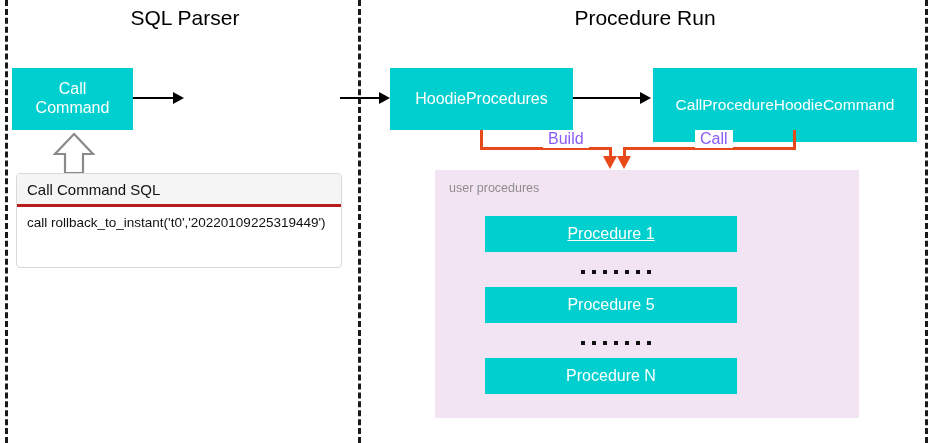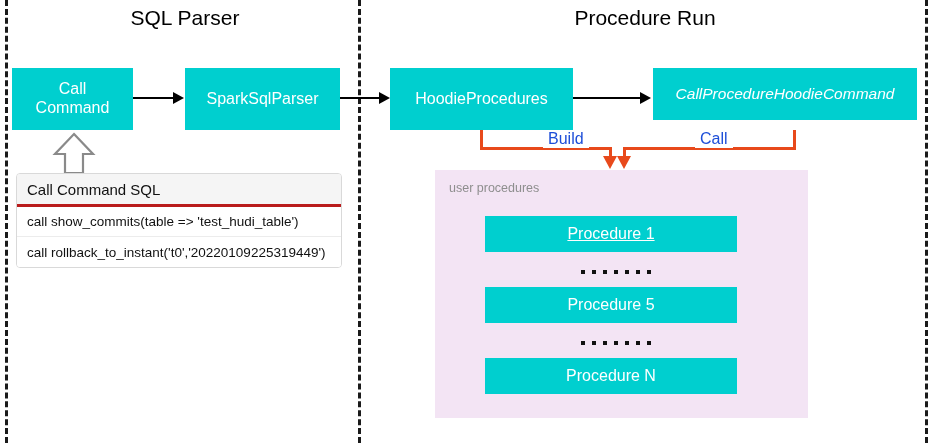--- a/index.html
+++ b/index.html
@@ -108,21 +108,21 @@
   .orange-head {
     position: absolute;
     width: 0; height: 0;
     border-left: 7px solid transparent;
     border-right: 7px solid transparent;
     border-top: 13px solid #E8491B;
   }
   .conn-label {
     position: absolute;
     font-size: 16px;
-    color: #1d4ed8;
+    color: #8b5cf6;
     background: #ffffff;
     padding: 0 5px;
     white-space: nowrap;
   }
 
   
   .proc-panel {
     position: absolute;
     background: #F3E4F4;
     box-sizing: border-box;
@@ -168,57 +168,55 @@
 
   <div class="section-title" style="left:480px; top:6px; width:330px;">Procedure Run</div>
   <div class="section-title" style="left:40px; top:6px; width:290px;">SQL Parser</div>
 
   <div class="tealbox" style="left:12px; top:68px; width:121px; height:62px;">Call
 Command</div>
 
   <div class="arrow-line" style="left:133px; top:97px; width:40px;"></div>
   <div class="arrow-head" style="left:173px; top:92px;"></div>
 
-  <div class="tealbox" style="left:185px; top:68px; width:155px; height:62px;">SparkSqlParser</div>
 
   <div class="arrow-line" style="left:340px; top:97px; width:42px;"></div>
   <div class="arrow-head" style="left:379px; top:92px;"></div>
 
   <div class="up-arrow" style="left:52px; top:131px;">
     <svg width="44" height="44" viewBox="0 0 44 44">
       <polygon points="22,3 41,23 31,23 31,42 13,42 13,23 3,23" fill="#ffffff" stroke="#8a8a8a" stroke-width="2.2"></polygon>
     </svg>
   </div>
 
   <div class="sql-table" style="left:16px; top:173px; width:326px; height:95px;">
     <div class="sql-header">Call Command SQL</div>
-    <div class="sql-row">call show_commits(table =&gt; 'test_hudi_table')</div>
     <div class="sql-row">call rollback_to_instant('t0','20220109225319449')</div>
   </div>
 
   <div class="tealbox" style="left:390px; top:68px; width:183px; height:62px;">HoodieProcedures</div>
 
   <div class="arrow-line" style="left:573px; top:97px; width:68px;"></div>
   <div class="arrow-head" style="left:640px; top:92px;"></div>
 
-  <div class="tealbox small" style="left:653px; top:68px; width:264px; height:52px;font-style:italic;">CallProcedureHoodieCommand</div>
+  <div class="tealbox small" style="left:653px; top:68px; width:264px; height:74px;">CallProcedureHoodieCommand</div>
 
   <div class="orange-seg" style="left:480px; top:130px; width:3px; height:20px;"></div>
   <div class="orange-seg" style="left:480px; top:147px; width:132px; height:3px;"></div>
   <div class="orange-seg" style="left:609px; top:147px; width:3px; height:11px;"></div>
   <div class="orange-head" style="left:603px; top:156px;"></div>
   <div class="conn-label" style="left:543px; top:130px;">Build</div>
 
   <div class="orange-seg" style="left:793px; top:130px; width:3px; height:20px;"></div>
   <div class="orange-seg" style="left:623px; top:147px; width:173px; height:3px;"></div>
   <div class="orange-seg" style="left:623px; top:147px; width:3px; height:11px;"></div>
   <div class="orange-head" style="left:617px; top:156px;"></div>
   <div class="conn-label" style="left:695px; top:130px;">Call</div>
 
-  <div class="proc-panel" style="left:435px; top:170px; width:373px; height:248px;">
+  <div class="proc-panel" style="left:435px; top:170px; width:424px; height:248px;">
 
     <div class="proc-panel-label">user procedures</div>
 
     <div class="proc-box" style="left:50px; top:46px; width:252px; height:36px;text-decoration:underline;">Procedure 1</div>
 
     <div class="dots" style="left:146px; top:100px;">
       <span></span>
         <span></span>
         <span></span>
         <span></span>

